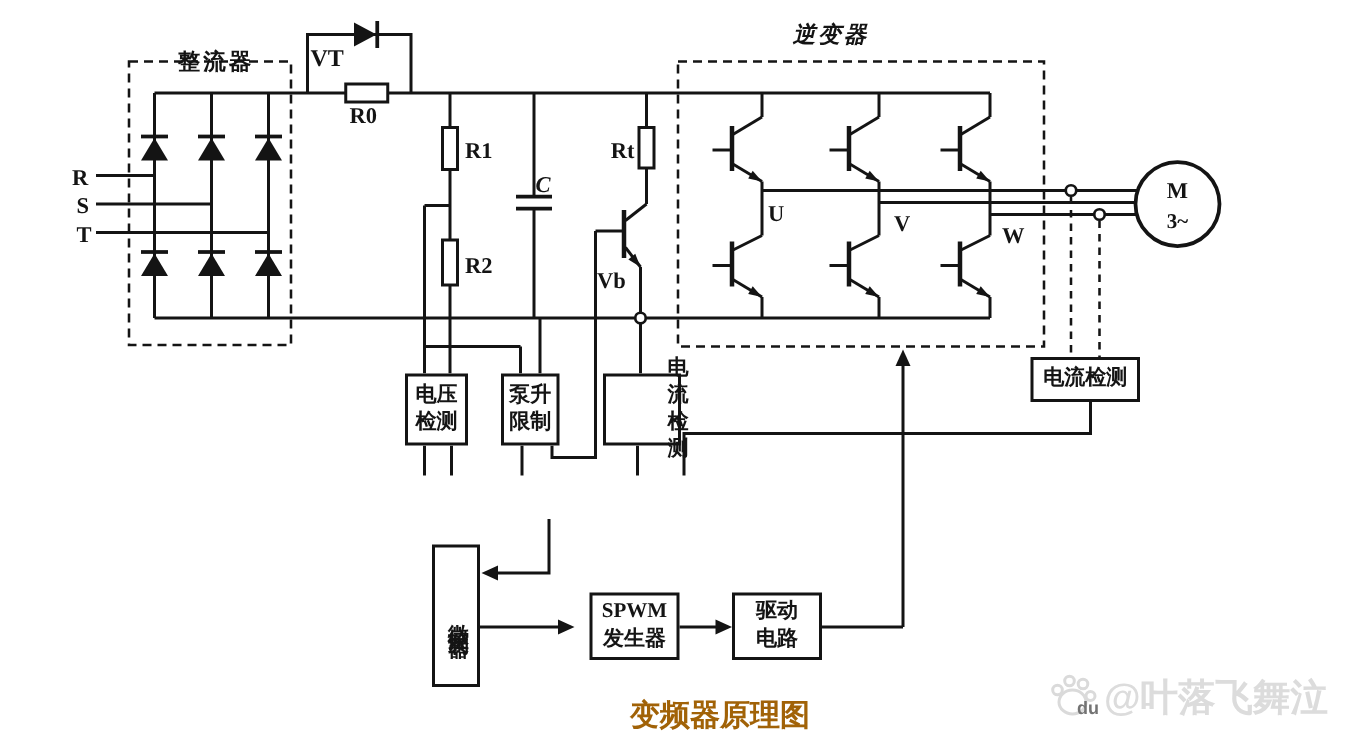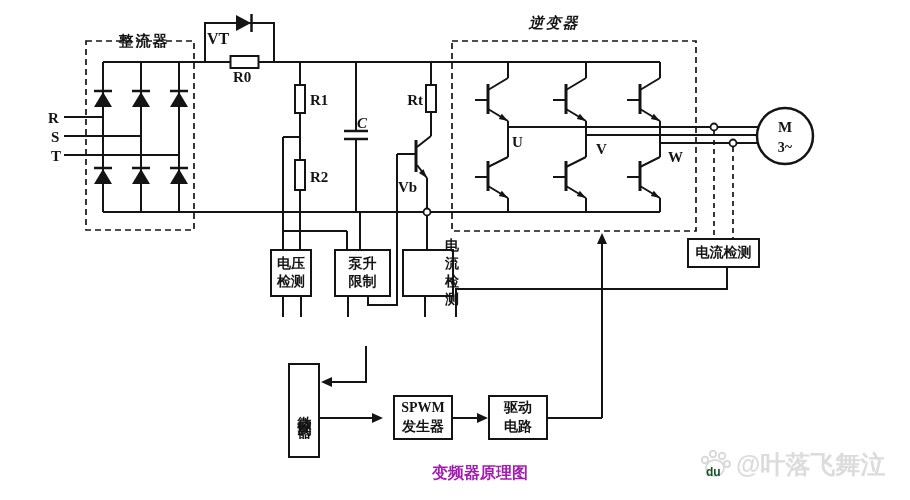--- a/index.html
+++ b/index.html
@@ -7,25 +7,25 @@
          font-family:"Liberation Serif",serif;}
   .stage svg{position:absolute;left:0;top:0;}
   .cbox{position:absolute;box-sizing:border-box;border:2.5px solid #141414;background:#ffffff;
         display:flex;align-items:center;justify-content:center;text-align:center;
         font-weight:bold;font-size:14px;line-height:1.3;white-space:pre-line;color:#141414;
         font-family:"Liberation Serif",serif;}
   .seclabel{position:absolute;font-weight:bold;font-size:15px;color:#141414;text-align:center;
             letter-spacing:2px;}
   .mcu-vert{writing-mode:vertical-lr;letter-spacing:3px;font-size:14px;}
   .caption{position:absolute;left:360px;top:463px;width:240px;text-align:center;
-           font-family:"Liberation Sans",sans-serif;font-weight:bold;font-size:16px;color:#a21caf;}
+           font-family:"Liberation Sans",sans-serif;font-weight:bold;font-size:20px;color:#a16207;}
   .watermark{position:absolute;left:698px;top:447px;display:flex;align-items:center;gap:4px;
              color:#dcdcdc;font-family:"Liberation Sans",sans-serif;font-weight:bold;font-size:25px;}
   .watermark .paw{position:relative;width:34px;height:34px;}
-  .watermark .du{position:absolute;left:8px;top:18px;font-size:12px;color:#14532d;}
+  .watermark .du{position:absolute;left:20px;top:18px;font-size:12px;color:#737373;}
 </style>
 </head>
 <body>
 
 <div class="stage">
 
 <svg width="910" height="500" viewBox="0 0 910 500">
   <g stroke="#141414" stroke-width="2" fill="none">
 
     <g stroke-dasharray="6 4" stroke-width="1.7">
@@ -224,21 +224,21 @@
     <text x="785" y="132" text-anchor="middle">M</text>
     <text x="785" y="152" text-anchor="middle" font-size="14">3~</text>
   </g>
 </svg>
 
 <div class="seclabel" style="left:102px;top:16px;width:84px;margin-top:16px;">整流器</div>
 <div class="seclabel" style="left:512px;top:14px;width:84px;font-style:italic;">逆变器</div>
 
 <div class="cbox" style="left:270px;top:249px;width:42px;height:48px;">电压
 检测</div>
-<div class="cbox" style="left:334px;top:249px;width:57px;height:48px;">泵升
+<div class="cbox" style="left:334px;top:249px;width:39px;height:48px;">泵升
 限制</div>
 <div class="cbox" style="left:402px;top:249px;width:45px;height:48px;padding-left:48px;">电流
 检测</div>
 <div class="cbox mcu-vert" style="left:288px;top:363px;width:32px;height:95px;">微控制器</div>
 <div class="cbox" style="left:393px;top:395px;width:60px;height:45px;">SPWM
 发生器</div>
 <div class="cbox" style="left:488px;top:395px;width:60px;height:45px;">驱动
 电路</div>
 <div class="cbox" style="left:687px;top:238px;width:73px;height:30px;">电流检测</div>
 

